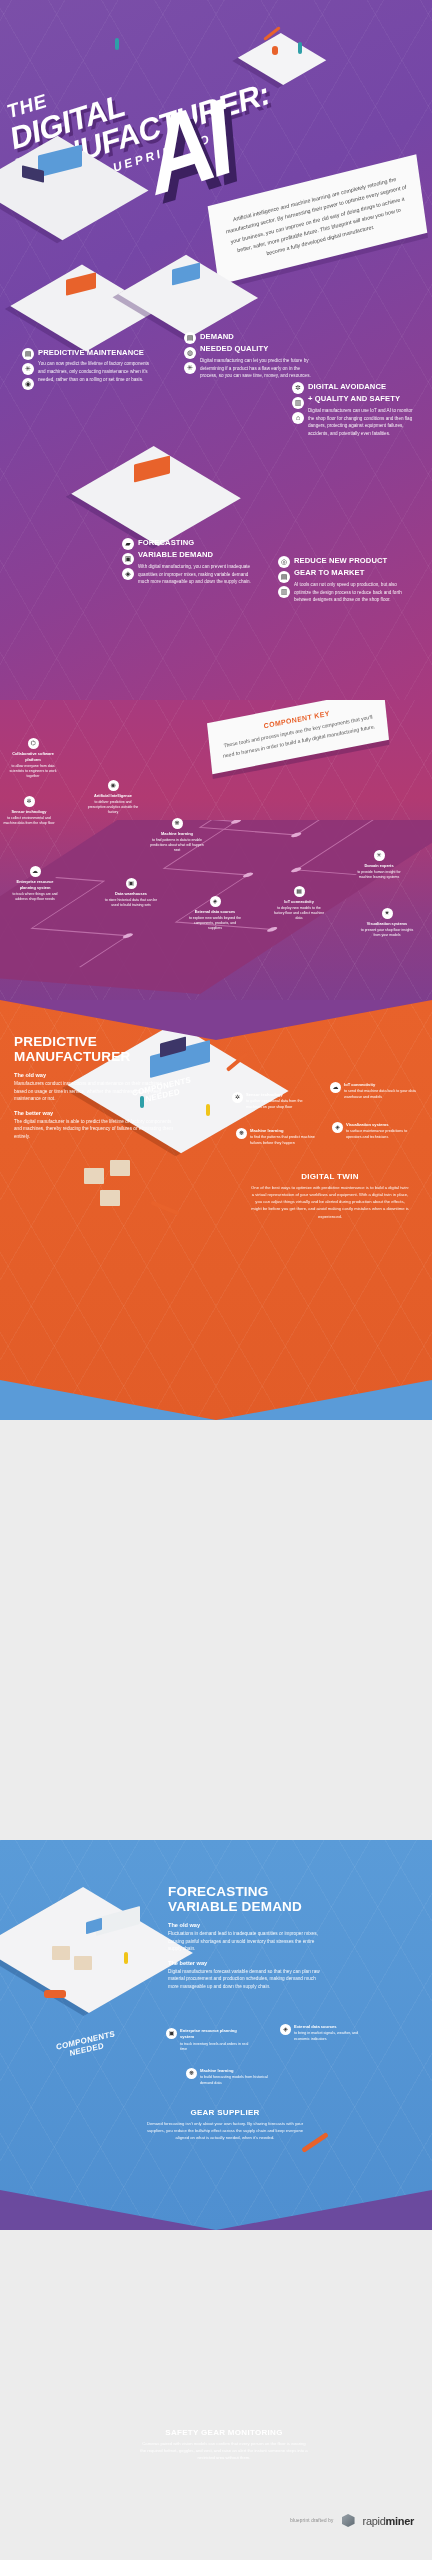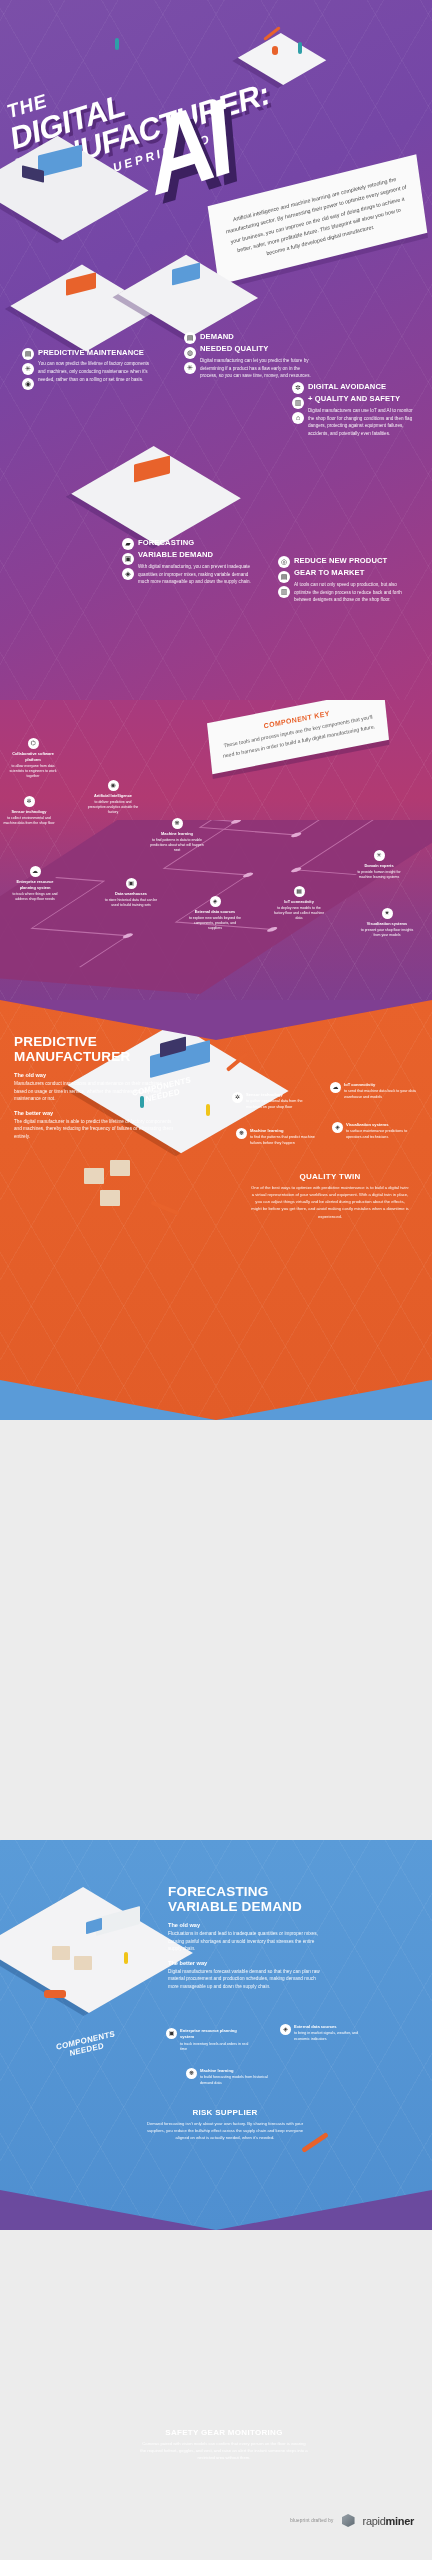--- a/index.html
+++ b/index.html
@@ -318,21 +318,21 @@
   <div class="cbullet" style="left:236px;top:128px;">
     <span class="cb-ic">❋</span>
     <span class="cb-tx"><b>Machine learning</b><span>to find the patterns that predict machine failures before they happen</span></span>
   </div>
   <div class="cbullet" style="left:332px;top:122px;">
     <span class="cb-ic">◈</span>
     <span class="cb-tx"><b>Visualization systems</b><span>to surface maintenance predictions to operators and technicians</span></span>
   </div>
 
   <div class="callout" style="left:250px;top:172px;width:160px;">
-    <div class="co-t">QUALITY TWIN</div>
+    <div class="co-t">DIGITAL TWIN</div>
     <div class="co-b">One of the best ways to optimize with predictive maintenance is to build a digital twin: a virtual representation of your workflows and equipment. With a digital twin in place, you can adjust things virtually and be alerted during production about the effects, might be before you get there, and avoid making costly mistakes when a downtime is experienced.</div>
   </div>
 
   <svg class="wedge-bot" viewBox="0 0 432 46" preserveAspectRatio="none">
     <polygon points="0,46 0,6 216,46 432,6 432,46" fill="#5a9bd8"></polygon>
   </svg>
 </div>
 
 <div class="band sec" id="s-fvd" style="top:1420px;height:390px;">
   <div class="grid"></div>
@@ -365,21 +365,21 @@
   <div class="cbullet" style="left:280px;top:184px;">
     <span class="cb-ic">◈</span>
     <span class="cb-tx"><b>External data sources</b><span>to bring in market signals, weather, and economic indicators</span></span>
   </div>
   <div class="cbullet" style="left:186px;top:228px;">
     <span class="cb-ic">❋</span>
     <span class="cb-tx"><b>Machine learning</b><span>to build forecasting models from historical demand data</span></span>
   </div>
 
   <div class="callout" style="left:140px;top:268px;width:170px;">
-    <div class="co-t">RISK SUPPLIER</div>
+    <div class="co-t">GEAR SUPPLIER</div>
     <div class="co-b">Demand forecasting isn't only about your own factory. By sharing forecasts with your suppliers, you reduce the bullwhip effect across the supply chain and keep everyone aligned on what is actually needed, when it's needed.</div>
   </div>
 
   <div class="robot-arm" style="left:300px;top:300px;width:30px;height:5px;transform:rotate(-34deg);"></div>
 
   <svg class="wedge-bot" viewBox="0 0 432 46" preserveAspectRatio="none">
     <polygon points="0,46 0,6 216,46 432,6 432,46" fill="#6b4a9e"></polygon>
   </svg>
 </div>
 

